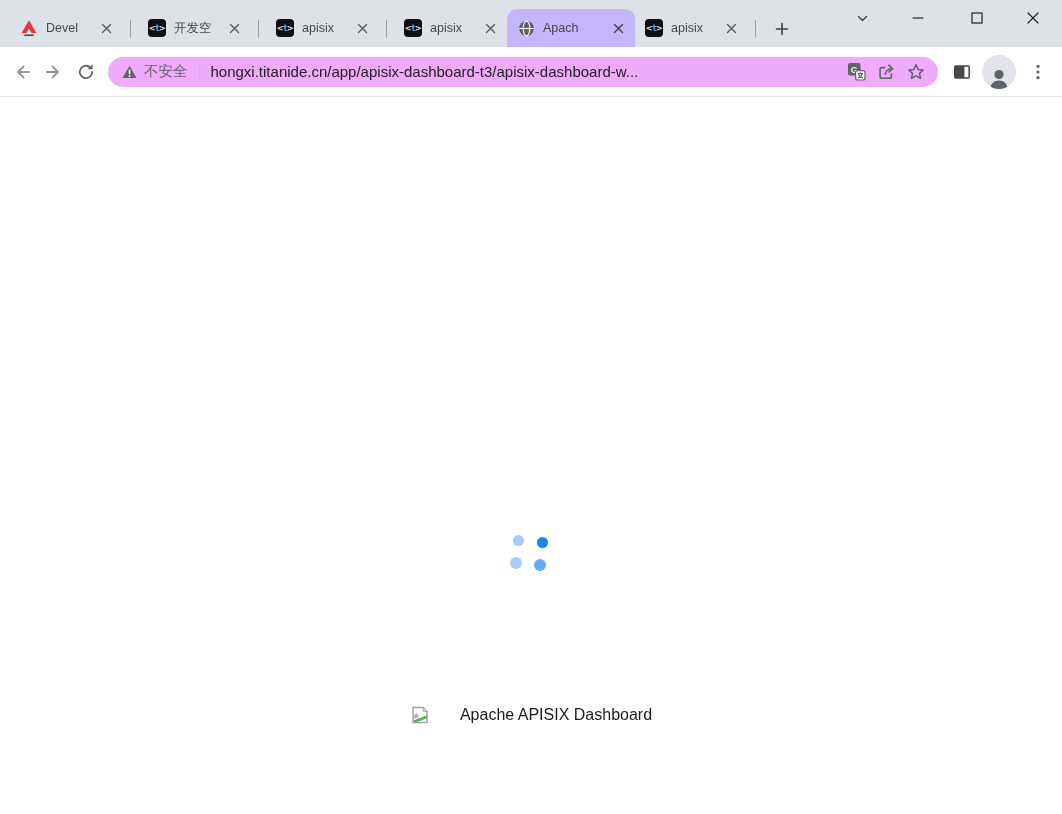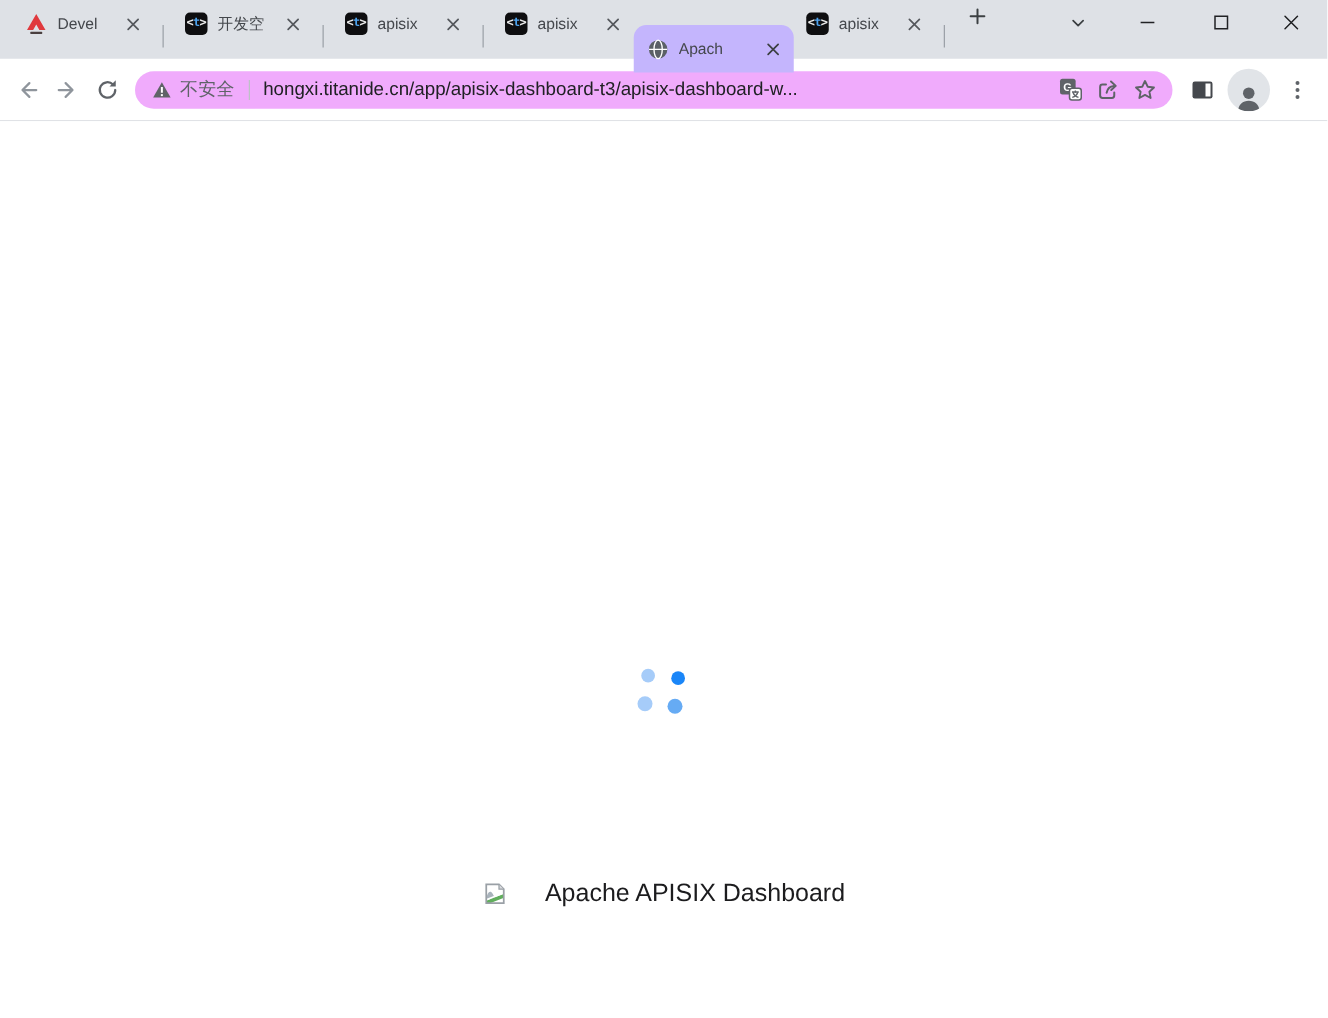--- a/index.html
+++ b/index.html
@@ -3,21 +3,21 @@
 <meta charset="utf-8">
 <style>
   * { margin:0; padding:0; box-sizing:border-box; }
   html,body { width:1062px; height:814px; overflow:hidden;
     font-family:"Liberation Sans", sans-serif; background:#fff; }
 
   .browser { width:1062px; height:814px; display:flex; flex-direction:column; }
 
   
   .tabstrip { position:relative; height:47px; background:#dee1e6;
-    display:flex; align-items:flex-start; padding-left:10px; flex:none; }
+    display:flex; align-items:flex-end; padding-left:10px; flex:none; }
   .tab { height:38px; display:flex; align-items:center; padding:0 8px 0 10px;
     border-radius:10px 10px 0 0; cursor:default; flex:none; }
   .tab.inactive { width:113px; }
   .tab.active { width:128px; background:#c4b5fd; z-index:2;margin-top:20px; }
   .favicon { width:18px; height:18px; flex:none; margin-right:8px;
     display:flex; align-items:center; justify-content:center; }
   .t-badge { background:#0e0e10; border-radius:4px;
     font-family:"DejaVu Sans Mono", monospace; font-size:9.5px; font-weight:bold;
     letter-spacing:-0.5px; line-height:1; }
   .t-badge .br { color:#ececec; }
@@ -62,21 +62,21 @@
   
   .page { position:relative; flex:1 1 auto; background:#fff; }
   .dot { position:absolute; border-radius:50%; }
   .dot1 { left:513px; top:438px; width:11px; height:11px; }
   .dot2 { left:537px; top:440px; width:11px; height:11px; }
   .dot3 { left:510px; top:460px; width:12px; height:12px; }
   .dot4 { left:534px; top:462px; width:12px; height:12px; }
   .fallback { position:absolute; left:0; right:0; top:607px; height:22px;
     display:flex; align-items:center; justify-content:center; }
   .broken-img { width:20px; height:20px; flex:none; margin-right:30px; }
-  .fallback-text { font-size:20px; color:#1c1c1e; white-space:nowrap; }
+  .fallback-text { font-size:16px; color:#1c1c1e; white-space:nowrap; }
 
   svg { display:block; }
 </style>
 </head>
 <body>
 
 <div class="browser">
 
   <div class="tabstrip">
 

